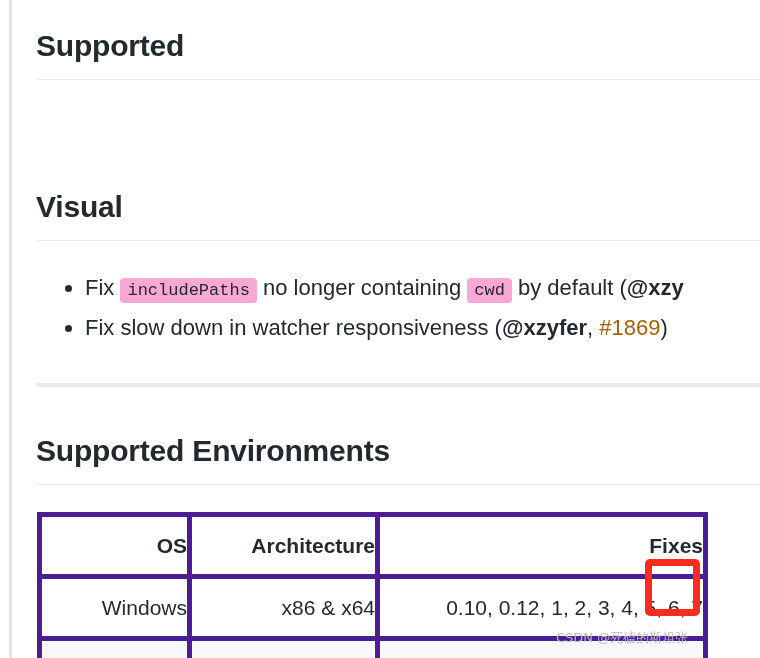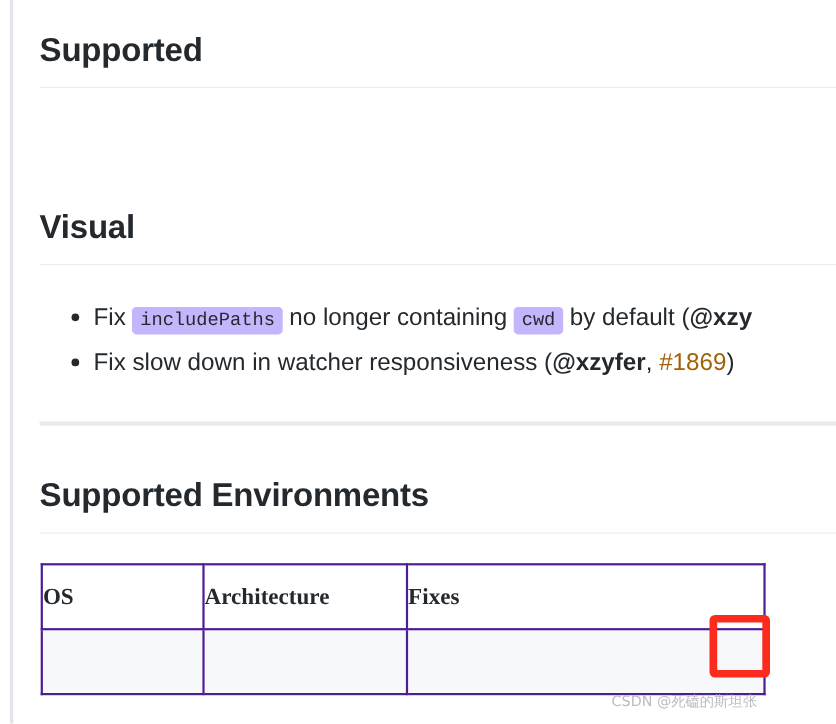--- a/index.html
+++ b/index.html
@@ -80,21 +80,21 @@
     top: 16px;
     width: 7px;
     height: 7px;
     border-radius: 50%;
     background: #24292e;
   }
 
   code.code-span {
     font-family: "Liberation Mono", "DejaVu Sans Mono", monospace;
     font-size: 17px;
-    background: #c4b5fd;
+    background: #f9a8d4;
     border-radius: 4px;
     padding: 3px 7px;
     color: #24292e;
   }
 
   .bold-user { font-weight: bold; }
   .issue-link { color: #a16207; text-align: center; }
 
   hr.thick-divider {
     border: none;
@@ -108,28 +108,27 @@
   
   table.env-table {
     border-collapse: collapse;
     border-spacing: 0;
     table-layout: fixed;
     width: 651px;
     font-size: 21px;
   }
   table.env-table th,
   table.env-table td {
-    border: 2px solid #4c1d95;
-    text-align: left;
+    border: 5px solid #4c1d95;
+    text-align: right;
     color: #24292e;
     padding: 0;
     height: 57px;
     overflow: hidden;
     white-space: nowrap;
-    font-family: Liberation Serif, serif;
   }
   table.env-table th {
     font-weight: bold;
     background: #ffffff;
   }
   table.env-table tr.striped td {
     background: #f6f8fa;
   }
   .col-os    { width: 145px; }
   .col-arch  { width: 183px; }
@@ -203,20 +202,25 @@
 
     <table class="env-table" style="position:absolute; left:1px; top:512px;">
       <thead>
         <tr>
           <th class="col-os">OS</th>
           <th class="col-arch">Architecture</th>
           <th class="col-node">Fixes</th>
         </tr>
       </thead>
       <tbody>
+        <tr>
+          <td class="col-os">Windows</td>
+          <td class="col-arch">x86 &amp; x64</td>
+          <td class="col-node">0.10, 0.12, 1, 2, 3, 4, 5, 6, 7</td>
+        </tr>
         <tr class="striped">
           <td class="col-os"></td>
           <td class="col-arch"></td>
           <td class="col-node"></td>
         </tr>
       </tbody>
     </table>
 
   </div>
 

